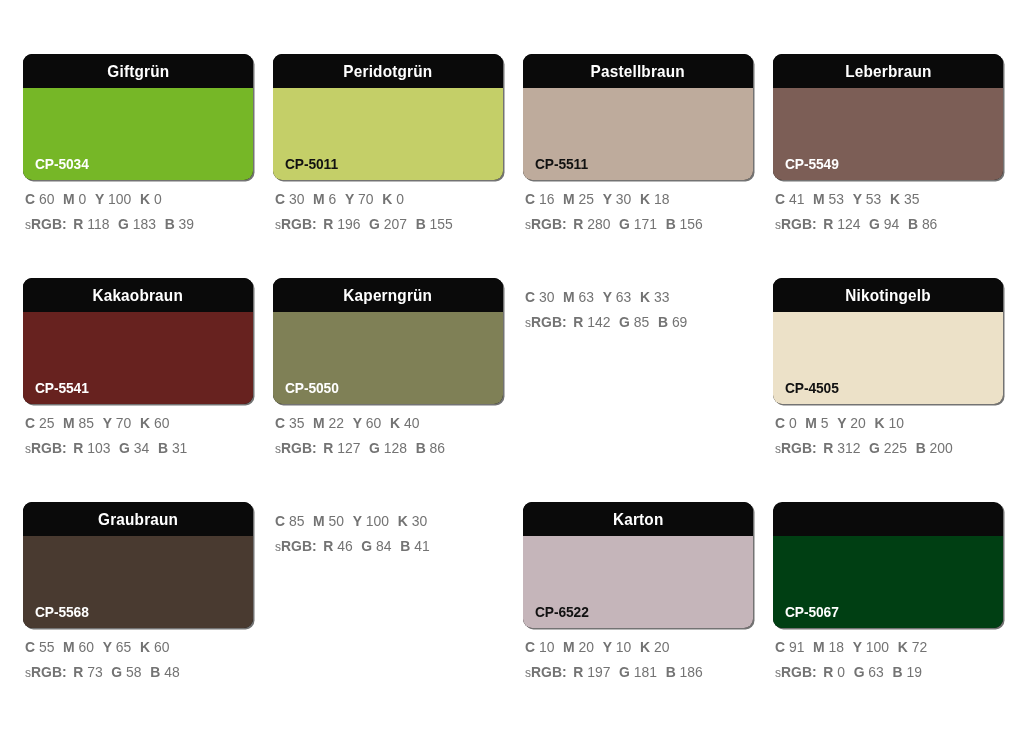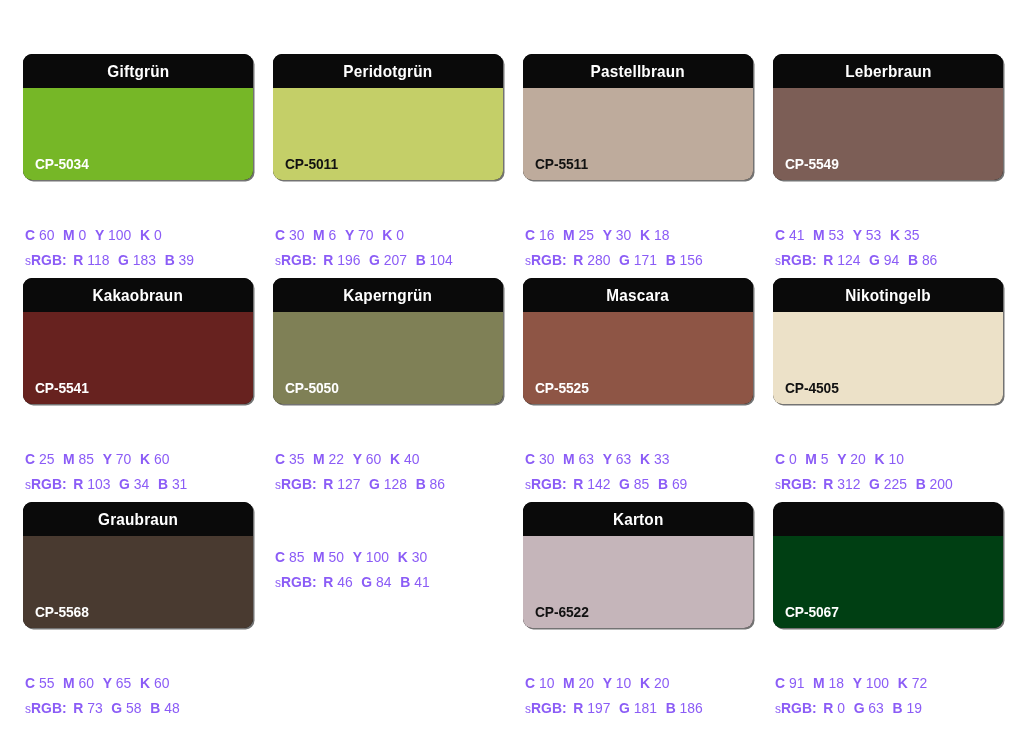--- a/index.html
+++ b/index.html
@@ -79,23 +79,22 @@
     line-height: 1;
     white-space: nowrap;
     transform: scaleX(0.95);
     transform-origin: left bottom;
   }
   .chip-code.on-dark  { color: #ffffff; }
   .chip-code.on-light { color: #111111; }
 
   .specs {
     padding-left: 2px;
-    padding-top: 20px;
-    color: #8b5cf6;
-    margin-top: 28px;
+    padding-top: 12px;
+    color: #737373;
   }
 
   .spec-line {
     white-space: nowrap;
     line-height: 1;
     transform: scaleX(0.96);
     transform-origin: left center;
   }
 
   .spec-line.cmyk { font-size: 14.5px; margin-bottom: 10px; }
@@ -129,21 +128,21 @@
       <div class="card">
         <div class="chip">
           <div class="chip-color" style="background: rgb(196, 207, 104);"></div>
           <div class="chip-header">
             <div class="chip-title">Peridotgrün</div>
           </div>
           <div class="chip-code on-light">CP-5011</div>
         </div>
         <div class="specs">
           <div class="spec-line cmyk"><span class="pair"><span class="k">C</span> <span class="v">30</span></span><span class="pair"><span class="k">M</span> <span class="v">6</span></span><span class="pair"><span class="k">Y</span> <span class="v">70</span></span><span class="pair"><span class="k">K</span> <span class="v">0</span></span></div>
-          <div class="spec-line rgb"><span class="srgb-label"><span class="lower">s</span><span>RGB:</span></span><span class="pair"><span class="k">R</span> <span class="v">196</span></span><span class="pair"><span class="k">G</span> <span class="v">207</span></span><span class="pair"><span class="k">B</span> <span class="v">104</span></span></div>
+          <div class="spec-line rgb"><span class="srgb-label"><span class="lower">s</span><span>RGB:</span></span><span class="pair"><span class="k">R</span> <span class="v">196</span></span><span class="pair"><span class="k">G</span> <span class="v">207</span></span><span class="pair"><span class="k">B</span> <span class="v">155</span></span></div>
         </div>
       </div>
       <div class="card">
         <div class="chip">
           <div class="chip-color" style="background: rgb(190, 171, 156);"></div>
           <div class="chip-header">
             <div class="chip-title">Pastellbraun</div>
           </div>
           <div class="chip-code on-light">CP-5511</div>
         </div>
@@ -185,27 +184,20 @@
             <div class="chip-title">Kaperngrün</div>
           </div>
           <div class="chip-code on-dark">CP-5050</div>
         </div>
         <div class="specs">
           <div class="spec-line cmyk"><span class="pair"><span class="k">C</span> <span class="v">35</span></span><span class="pair"><span class="k">M</span> <span class="v">22</span></span><span class="pair"><span class="k">Y</span> <span class="v">60</span></span><span class="pair"><span class="k">K</span> <span class="v">40</span></span></div>
           <div class="spec-line rgb"><span class="srgb-label"><span class="lower">s</span><span>RGB:</span></span><span class="pair"><span class="k">R</span> <span class="v">127</span></span><span class="pair"><span class="k">G</span> <span class="v">128</span></span><span class="pair"><span class="k">B</span> <span class="v">86</span></span></div>
         </div>
       </div>
       <div class="card">
-        <div class="chip">
-          <div class="chip-color" style="background: rgb(142, 85, 69);"></div>
-          <div class="chip-header">
-            <div class="chip-title">Mascara</div>
-          </div>
-          <div class="chip-code on-dark">CP-5525</div>
-        </div>
         <div class="specs">
           <div class="spec-line cmyk"><span class="pair"><span class="k">C</span> <span class="v">30</span></span><span class="pair"><span class="k">M</span> <span class="v">63</span></span><span class="pair"><span class="k">Y</span> <span class="v">63</span></span><span class="pair"><span class="k">K</span> <span class="v">33</span></span></div>
           <div class="spec-line rgb"><span class="srgb-label"><span class="lower">s</span><span>RGB:</span></span><span class="pair"><span class="k">R</span> <span class="v">142</span></span><span class="pair"><span class="k">G</span> <span class="v">85</span></span><span class="pair"><span class="k">B</span> <span class="v">69</span></span></div>
         </div>
       </div>
       <div class="card">
         <div class="chip">
           <div class="chip-color" style="background: rgb(236, 225, 200);"></div>
           <div class="chip-header">
             <div class="chip-title">Nikotingelb</div>

